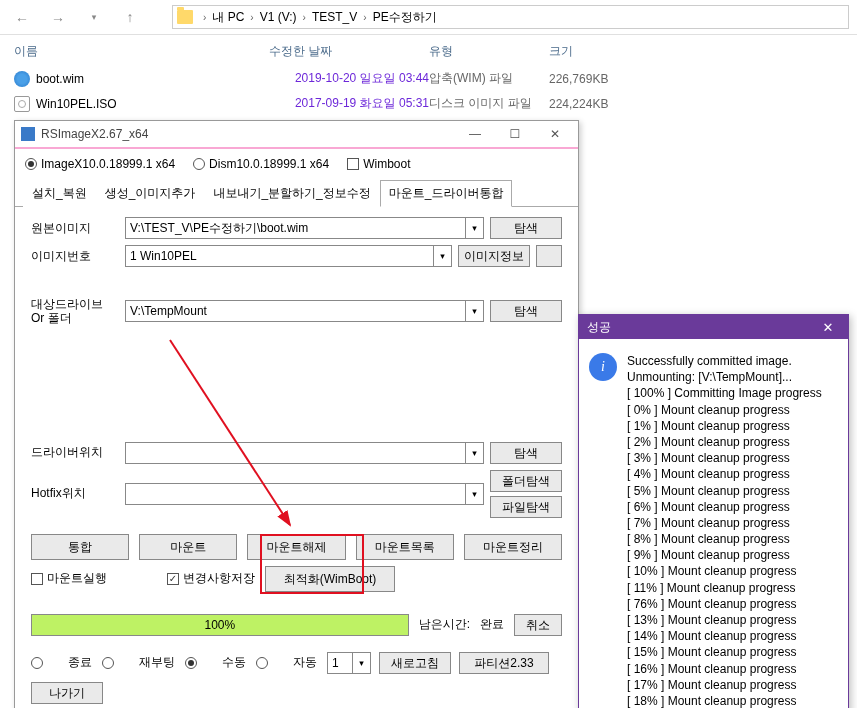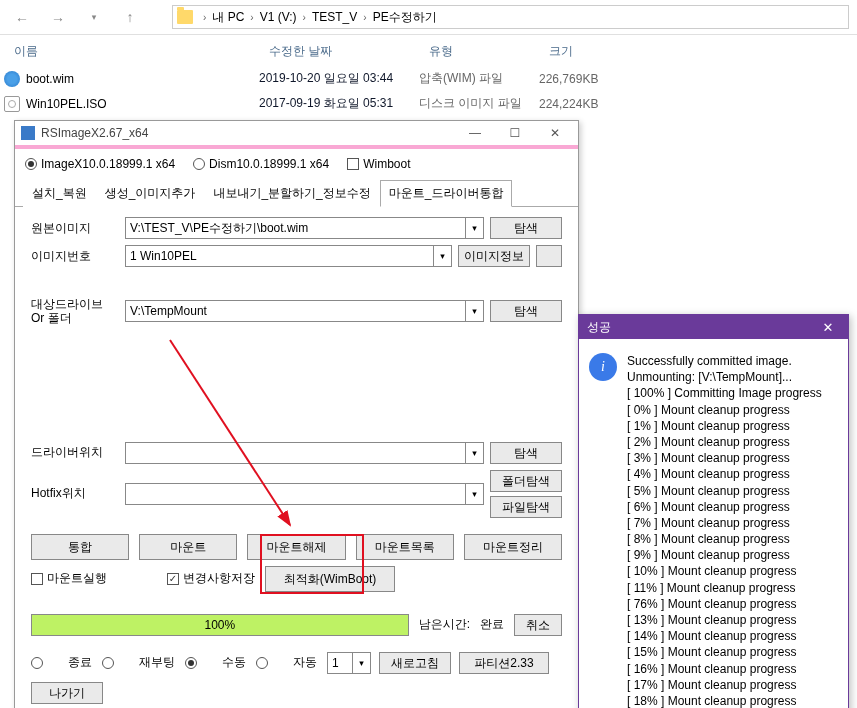--- a/index.html
+++ b/index.html
@@ -16,33 +16,33 @@
 .crumb-sep { color: #666; margin: 0 4px; font-size: 10px; }
 
 
 .explorer-header { display: flex; padding: 8px 14px 6px; color: #4a6a8a; font-size: 12px; }
 .col-name { width: 255px; }
 .col-date { width: 160px; }
 .col-type { width: 120px; }
 .col-size { width: 100px; }
 
 
-.file-row { display: flex; padding: 4px 4px; align-items: center; }
+.file-row { display: flex; padding: 4px 14px; align-items: center; }
 .file-icon { width: 16px; height: 16px; margin-right: 6px; }
 .wim-icon { background: radial-gradient(circle, #4aa0e8 40%, #2878c8 100%); border-radius: 50%; }
 .iso-icon { background: #fff; border: 1px solid #999; border-radius: 2px; position: relative; }
 .iso-icon::after { content: ""; position: absolute; top: 3px; left: 3px; right: 3px; bottom: 3px; border: 1px solid #aaa; border-radius: 50%; }
 .file-name { width: 233px; }
-.file-date { width: 160px; color: #0f172a; }
+.file-date { width: 160px; color: #6d28d9; text-align: right; }
 .file-type { width: 120px; color: #666; }
 .file-size { width: 100px; color: #666; }
 
 
 .rsix-window { position: absolute; top: 120px; left: 14px; width: 565px; background: #fff; border: 1px solid #999; box-shadow: 2px 2px 6px rgba(0,0,0,0.2); }
-.rsix-title { height: 28px; background: #fff; border-bottom: 4px solid #f9a8d4; display: flex; align-items: center; padding: 0 6px; color: #444; }
+.rsix-title { height: 28px; background: #fff; border-bottom: 2px solid #f9a8d4; display: flex; align-items: center; padding: 0 6px; color: #444; }
 .rsix-title-icon { width: 14px; height: 14px; background: #3a7ac8; margin-right: 6px; }
 .rsix-title-text { flex: 1; }
 .win-btns { display: flex; gap: 6px; }
 .win-btn { width: 34px; height: 20px; display: flex; align-items: center; justify-content: center; color: #555; }
 
 .mode-row { display: flex; align-items: center; gap: 18px; padding: 8px 10px; }
 .radio { width: 12px; height: 12px; border: 1px solid #555; border-radius: 50%; display: inline-flex; align-items: center; justify-content: center; margin-right: 4px; }
 .radio.checked::after { content: ""; width: 6px; height: 6px; background: #333; border-radius: 50%; }
 .checkbox { width: 12px; height: 12px; border: 1px solid #555; display: inline-flex; align-items: center; justify-content: center; margin-right: 4px; }
 .checkbox.checked::after { content: "✓"; font-size: 10px; color: #333; }

